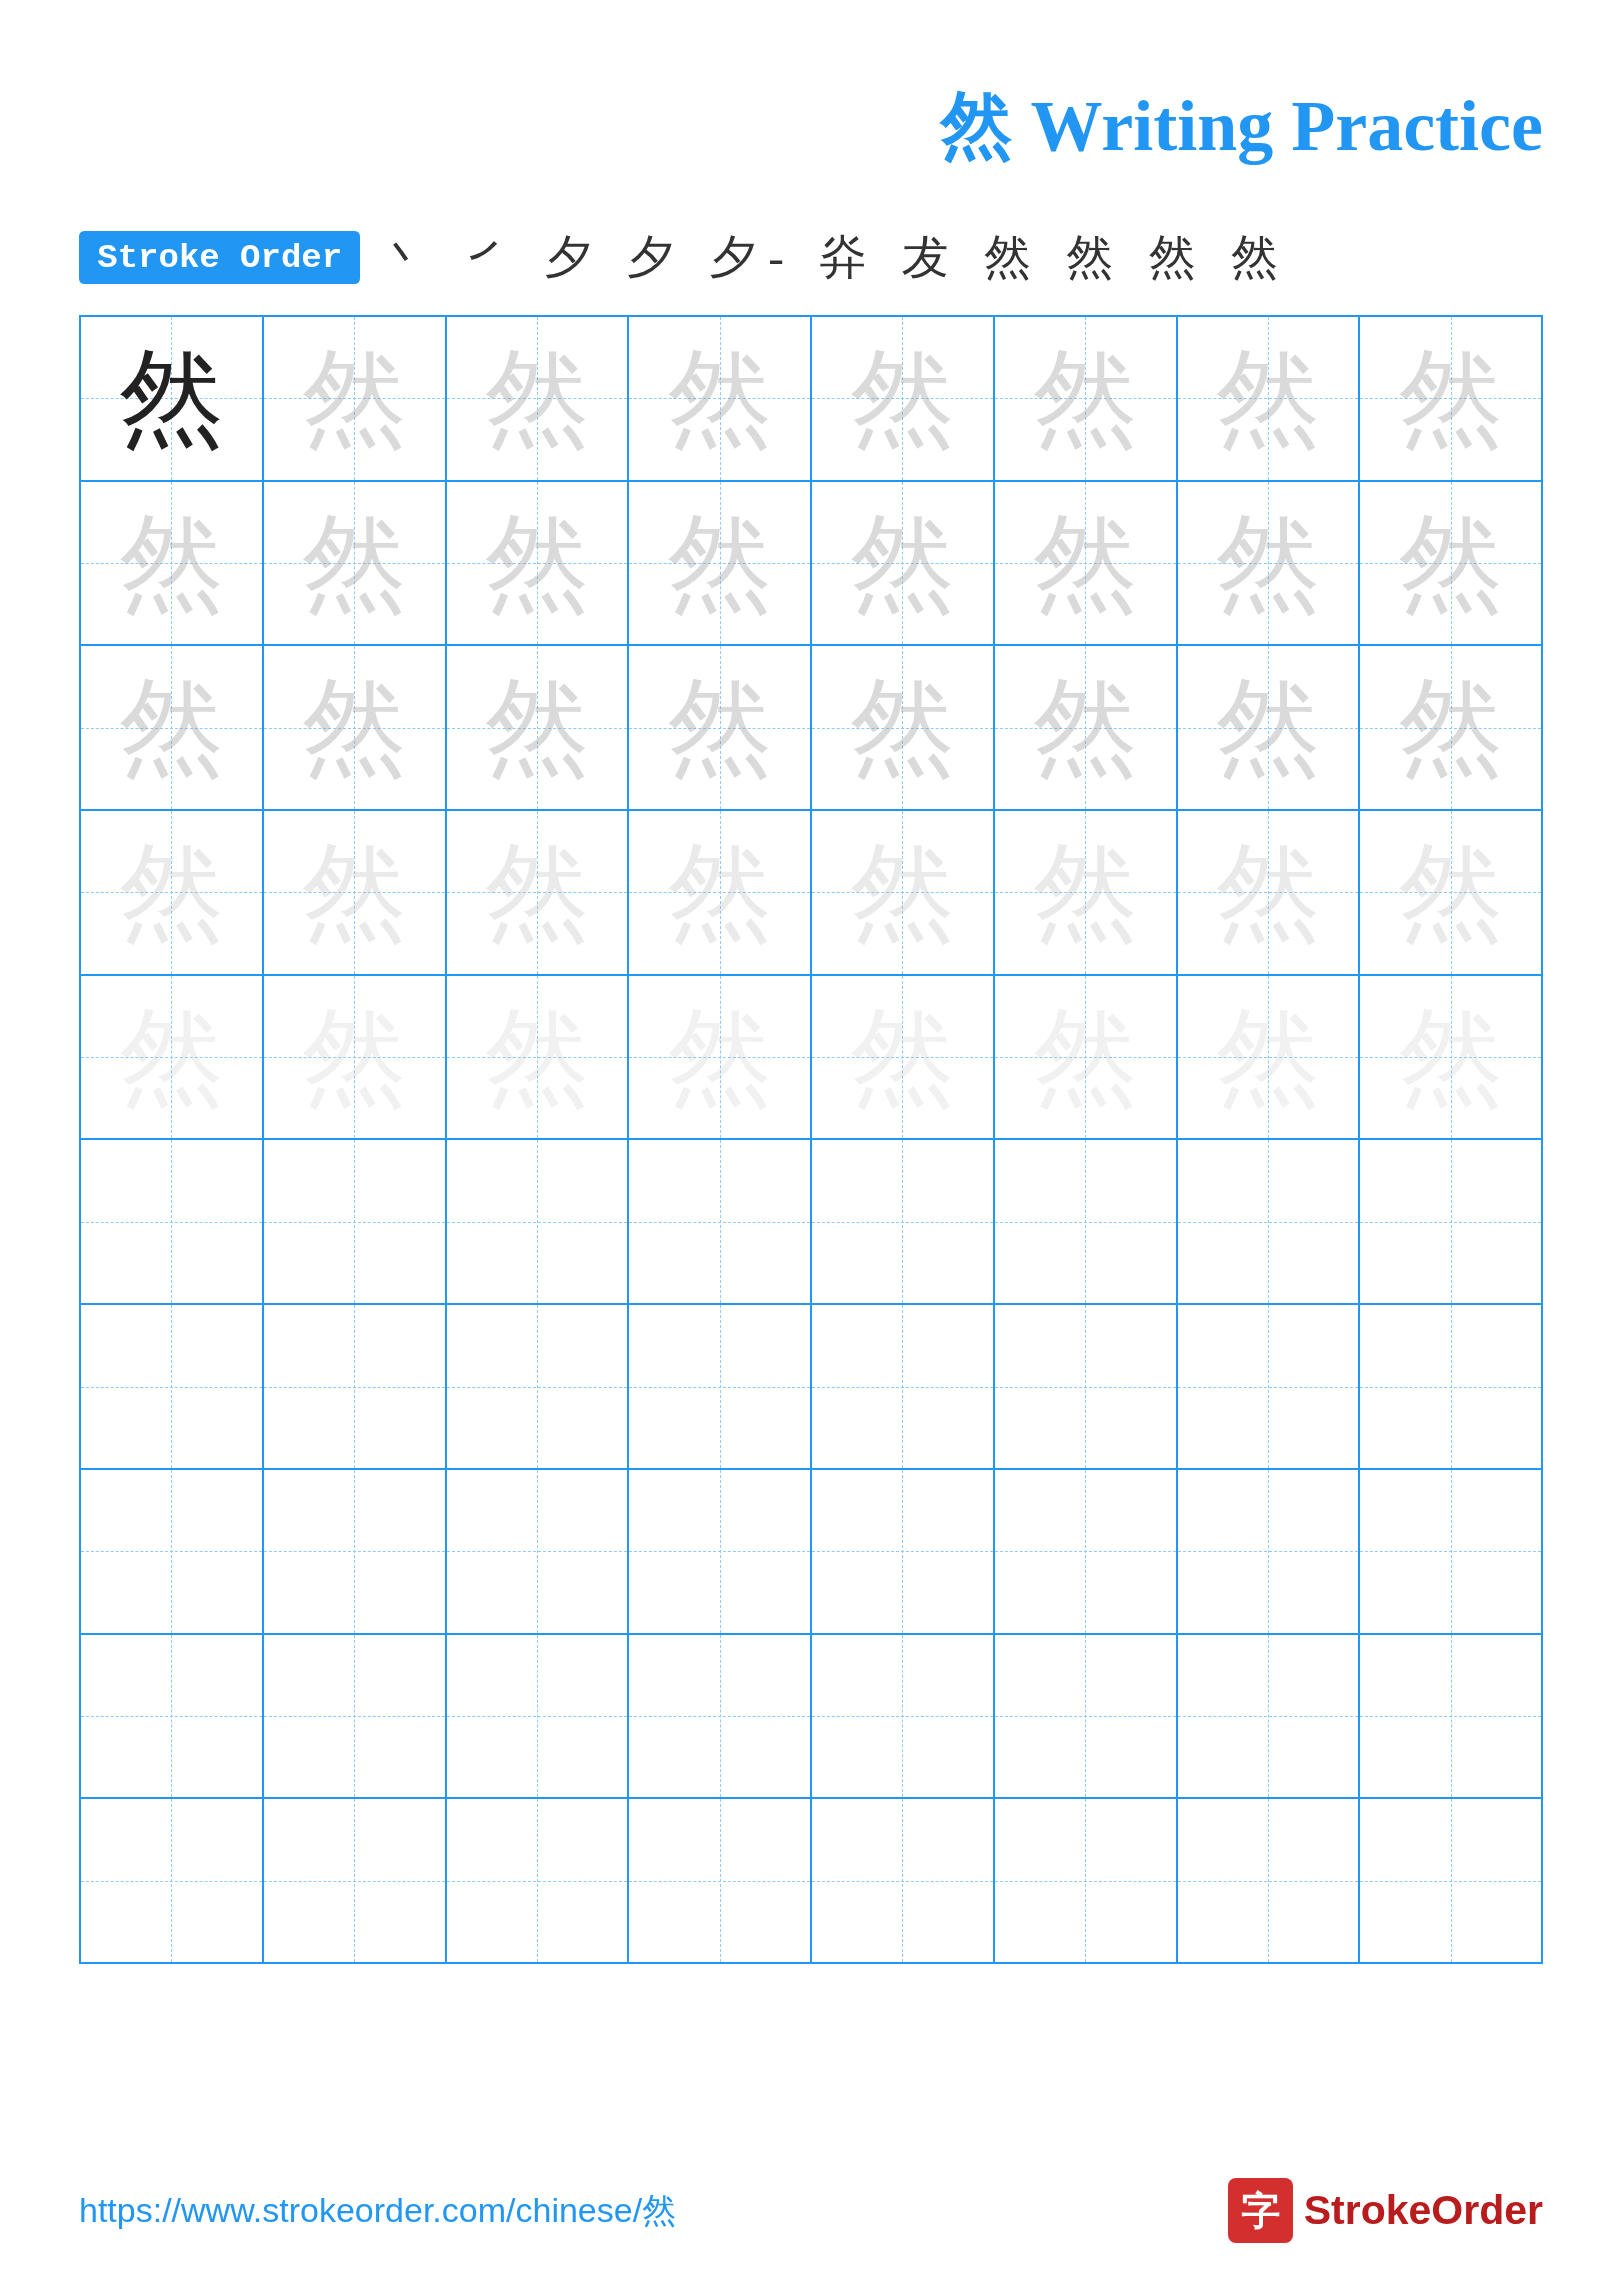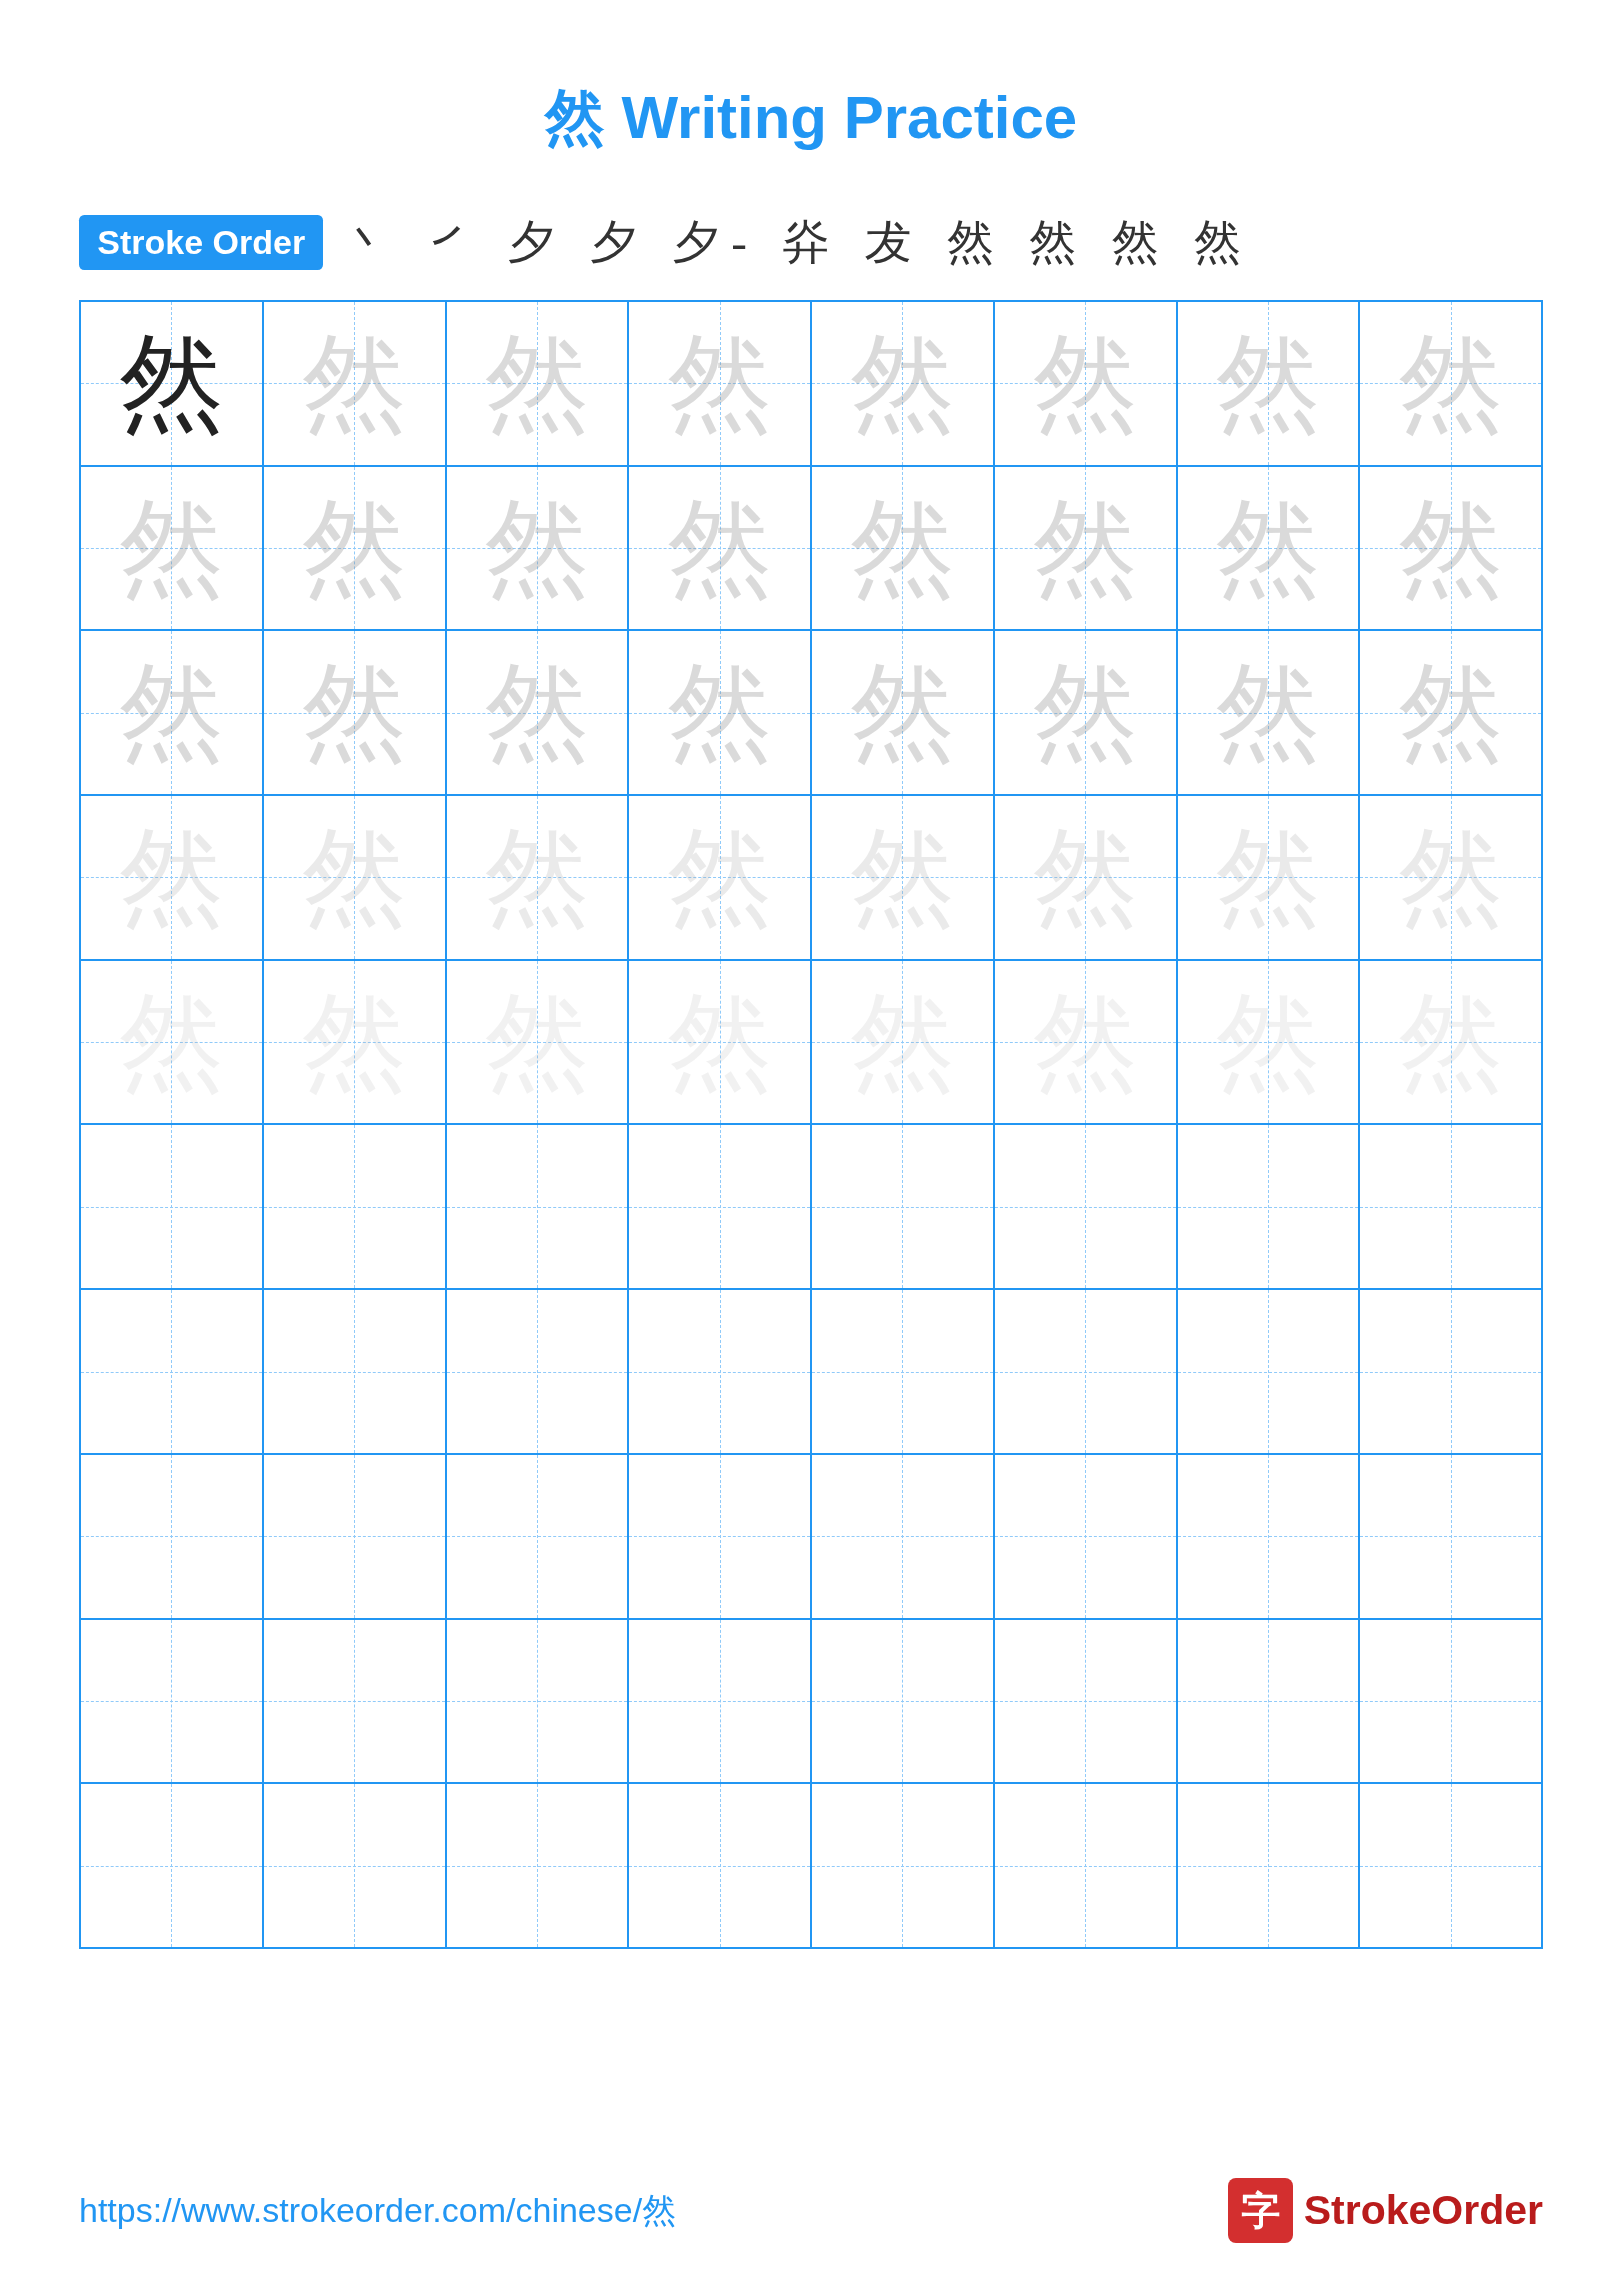--- a/index.html
+++ b/index.html
@@ -15,40 +15,40 @@
 
     .page {
       width: 1622px;
       height: 2295px;
       background: white;
       position: relative;
       padding: 52px 79px;
     }
 
     .title {
-      text-align: center;
-      font-size: 60px;
+      text-align: right;
+      font-size: 72px;
       font-weight: bold;
       color: #2196F3;
       margin-bottom: 52px;
       margin-top: 26px;
-      font-family: Liberation Sans, sans-serif;
+      font-family: Liberation Serif, serif;
     }
 
     .stroke-order-row {
       display: flex;
       align-items: center;
       margin-bottom: 26px;
       gap: 19.6px;
     }
 
     .stroke-order-badge {
       background: #2196F3;
       color: white;
-      font-family: Liberation Sans, sans-serif;
+      font-family: Liberation Mono, monospace;
       font-size: 34px;
       font-weight: bold;
       padding: 7.9px 18.3px;
       border-radius: 5.2px;
       white-space: nowrap;
     }
 
     .stroke-sequence {
       font-size: 47px;
       color: #333;

